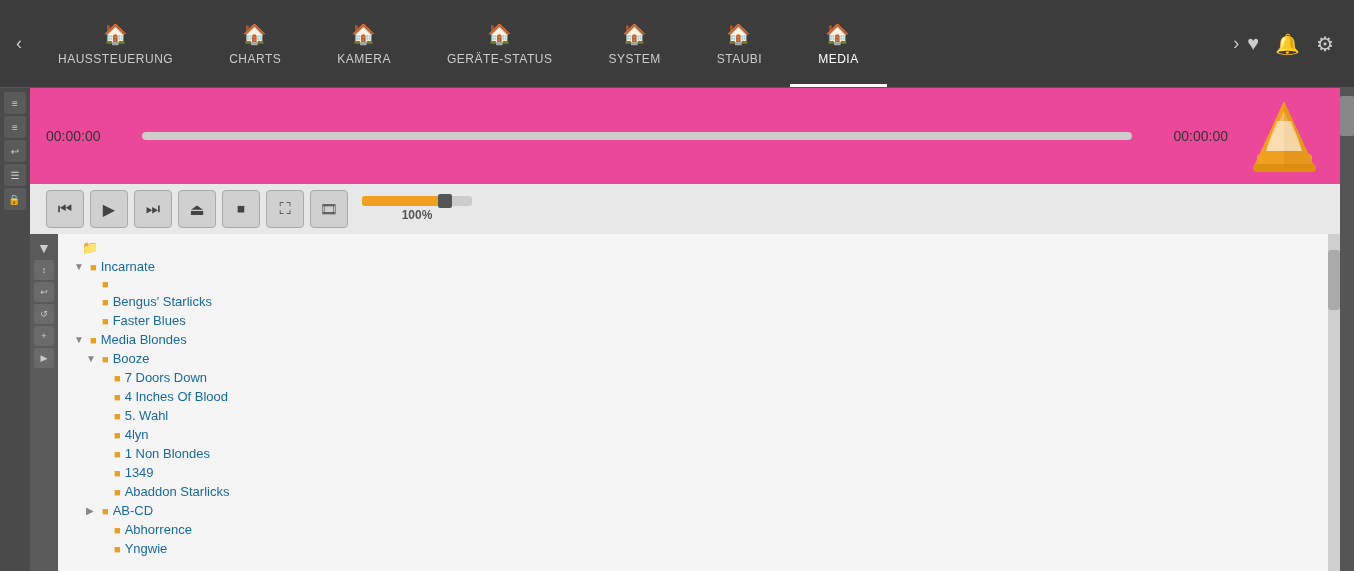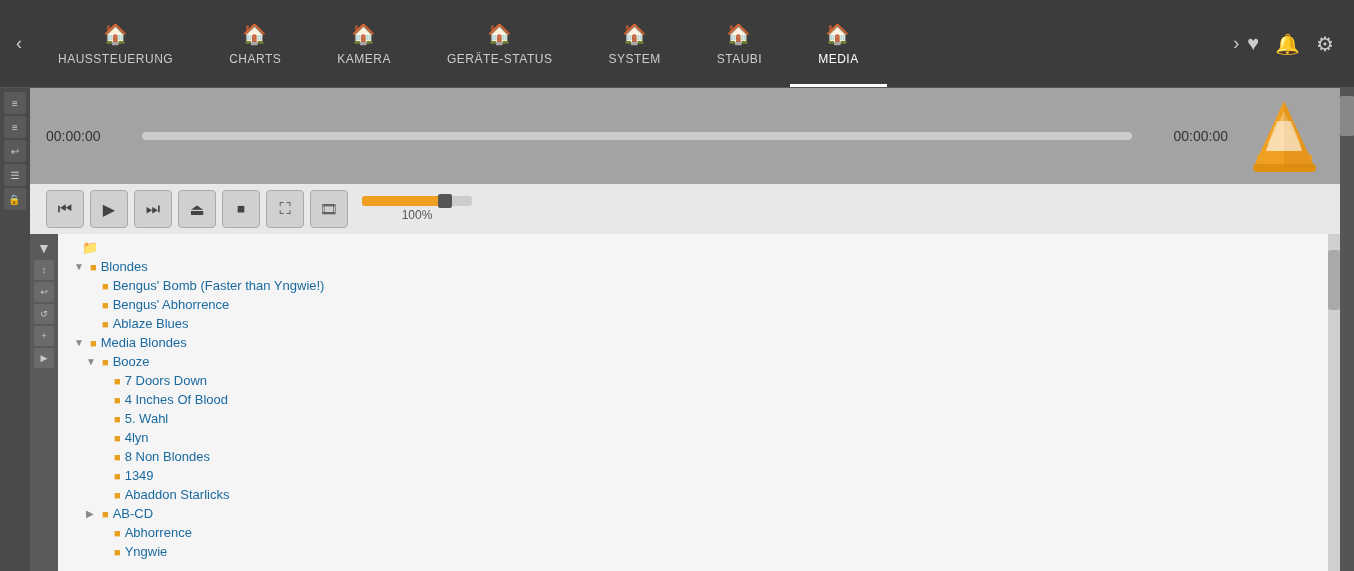--- a/index.html
+++ b/index.html
@@ -113,21 +113,21 @@
       background: #f0f0f0;
       display: flex;
       flex-direction: column;
     }
 
     
     .player-top {
       display: flex;
       align-items: center;
       padding: 8px 16px;
-      background: #a3a3a3;
+      background: #ec4899;
       gap: 16px;
     }
     .time-left {
       color: #333;
       font-size: 14px;
       min-width: 80px;
     }
     .time-right {
       color: #333;
       font-size: 14px;
@@ -178,20 +178,21 @@
       justify-content: center;
       cursor: pointer;
       font-size: 16px;
       color: #444;
     }
     .volume-section {
       display: flex;
       align-items: center;
       gap: 4px;
       margin-left: 8px;
+      font-weight: bold;
     }
     .volume-bar-container {
       width: 110px;
       position: relative;
     }
     .volume-bar-bg {
       width: 100%;
       height: 10px;
       background: #ccc;
       border-radius: 3px;
@@ -422,36 +423,35 @@
       <div class="playlist-tree">
 
         <div class="tree-item">
           <span class="tree-arrow"></span>
           <span style="color:#e8a020;">📁</span>
         </div>
 
         <div class="tree-item indent1">
           <span class="tree-arrow">▼</span>
           <span style="color:#e8a020;font-size:11px;">■</span>
-          <span class="tree-label">Blondes</span>
+          <span class="tree-label">Incarnate</span>
         </div>
         <div class="tree-item indent2">
           <span class="tree-arrow"></span>
           <span style="color:#e8a020;font-size:11px;">■</span>
-          <span class="tree-label">Bengus' Bomb (Faster than Yngwie!)</span>
         </div>
         <div class="tree-item indent2">
           <span class="tree-arrow"></span>
           <span style="color:#e8a020;font-size:11px;">■</span>
-          <span class="tree-label">Bengus' Abhorrence</span>
+          <span class="tree-label">Bengus' Starlicks</span>
         </div>
         <div class="tree-item indent2">
           <span class="tree-arrow"></span>
           <span style="color:#e8a020;font-size:11px;">■</span>
-          <span class="tree-label">Ablaze Blues</span>
+          <span class="tree-label">Faster Blues</span>
         </div>
 
         <div class="tree-item indent1">
           <span class="tree-arrow">▼</span>
           <span style="color:#e8a020;font-size:11px;">■</span>
           <span class="tree-label">Media Blondes</span>
         </div>
 
         <div class="tree-item indent2">
           <span class="tree-arrow">▼</span>
@@ -474,21 +474,21 @@
           <span class="tree-label">5. Wahl</span>
         </div>
         <div class="tree-item indent3">
           <span class="tree-arrow"></span>
           <span style="color:#e8a020;font-size:11px;">■</span>
           <span class="tree-label">4lyn</span>
         </div>
         <div class="tree-item indent3">
           <span class="tree-arrow"></span>
           <span style="color:#e8a020;font-size:11px;">■</span>
-          <span class="tree-label">8 Non Blondes</span>
+          <span class="tree-label">1 Non Blondes</span>
         </div>
         <div class="tree-item indent3">
           <span class="tree-arrow"></span>
           <span style="color:#e8a020;font-size:11px;">■</span>
           <span class="tree-label">1349</span>
         </div>
         <div class="tree-item indent3">
           <span class="tree-arrow"></span>
           <span style="color:#e8a020;font-size:11px;">■</span>
           <span class="tree-label">Abaddon Starlicks</span>

